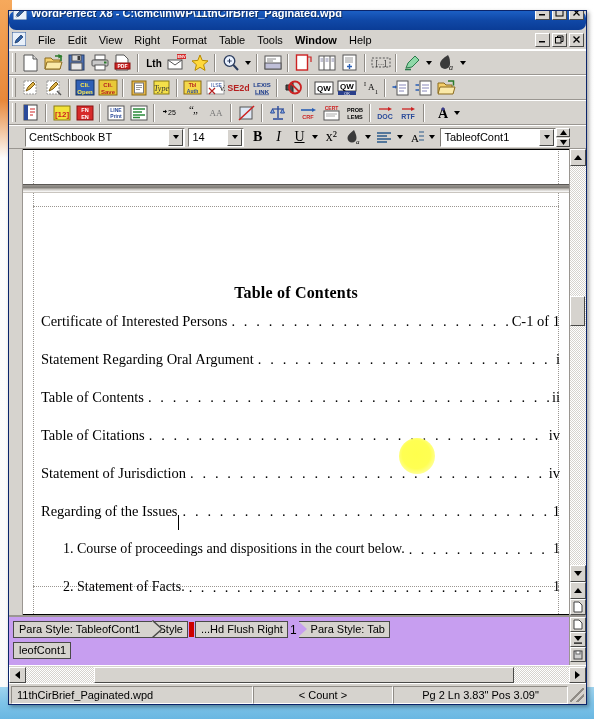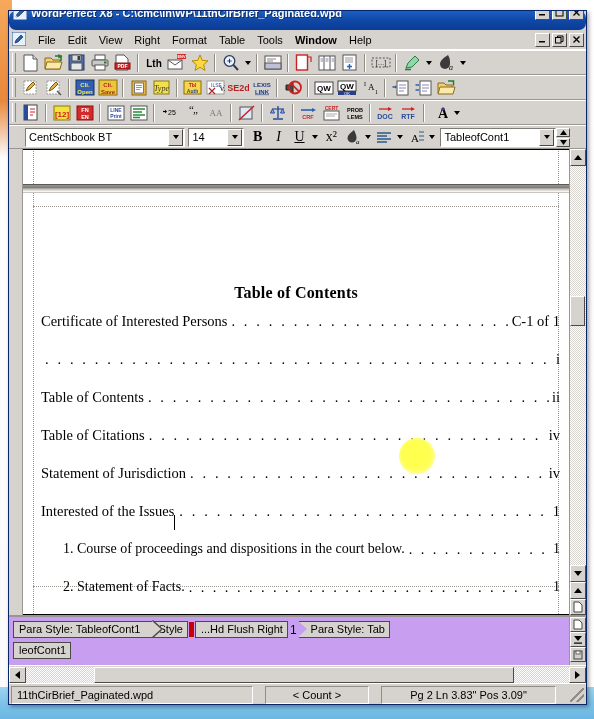--- a/index.html
+++ b/index.html
@@ -289,21 +289,21 @@
     background-image: repeating-conic-gradient(#ffffff 0% 25%, #d6d3ce 0% 50%);
     background-size:2px 2px;
   }
   .hthumb {
     position:absolute; top:0; height:16px; background:#d6d3ce;
     border:1px solid; border-color:#ffffff #4a4a48 #4a4a48 #ffffff;
   }
   
   #statusbar {
     height:22px; background:#d6d3ce; display:flex; align-items:center;
-    border-top:1px solid #ffffff; padding:1px 2px;gap:12px;
+    border-top:1px solid #ffffff; padding:1px 2px;
   }
   .sbcell {
     height:18px; display:flex; align-items:center;
     font-size:11px; color:#000;
     border:1px solid; border-color:#908c86 #ffffff #ffffff #908c86;
     padding:0 5px; white-space:nowrap;
   }
   .sbcell.grow { flex:1; }
   .sbgrip {
     width:14px; height:14px; margin-left:2px; flex:none;
@@ -819,40 +819,41 @@
 
       <div id="doctext">
         <div id="toc-title">Table of Contents</div>
         <div id="toc-entries">
             <div class="tocline">
               <span class="tx">Certificate of Interested Persons</span>
               <span class="leader">. . . . . . . . . . . . . . . . . . . . . . . . . . . . . . . . . . . . . . . . . . . . . . . . . . . . . . . . . . . . . . . . . . . . . . . . . . . . . . . . . . . . . . . . . </span>
               <span class="pg">C-1 of 1</span>
             </div>
             <div class="tocline">
+              <span class="tx">Statement Regarding Oral Argument</span>
               <span class="leader">. . . . . . . . . . . . . . . . . . . . . . . . . . . . . . . . . . . . . . . . . . . . . . . . . . . . . . . . . . . . . . . . . . . . . . . . . . . . . . . . . . . . . . . . . </span>
               <span class="pg">i</span>
             </div>
             <div class="tocline">
               <span class="tx">Table of Contents</span>
               <span class="leader">. . . . . . . . . . . . . . . . . . . . . . . . . . . . . . . . . . . . . . . . . . . . . . . . . . . . . . . . . . . . . . . . . . . . . . . . . . . . . . . . . . . . . . . . . </span>
               <span class="pg">ii</span>
             </div>
             <div class="tocline">
               <span class="tx">Table of Citations</span>
               <span class="leader">. . . . . . . . . . . . . . . . . . . . . . . . . . . . . . . . . . . . . . . . . . . . . . . . . . . . . . . . . . . . . . . . . . . . . . . . . . . . . . . . . . . . . . . . . </span>
               <span class="pg">iv</span>
             </div>
             <div class="tocline">
               <span class="tx">Statement of Jurisdiction</span>
               <span class="leader">. . . . . . . . . . . . . . . . . . . . . . . . . . . . . . . . . . . . . . . . . . . . . . . . . . . . . . . . . . . . . . . . . . . . . . . . . . . . . . . . . . . . . . . . . </span>
               <span class="pg">iv</span>
             </div>
             <div class="tocline">
-              <span class="tx">Interested of the Issues</span>
+              <span class="tx">Regarding of the Issues</span>
               <span id="caret"></span>
               <span class="leader">. . . . . . . . . . . . . . . . . . . . . . . . . . . . . . . . . . . . . . . . . . . . . . . . . . . . . . . . . . . . . . . . . . . . . . . . . . . . . . . . . . . . . . . . . </span>
               <span class="pg">1</span>
             </div>
             <div class="tocline sub">
               <span class="tx">1.  Course of proceedings and dispositions in the court below.</span>
               <span class="leader">. . . . . . . . . . . . . . . . . . . . . . . . . . . . . . . . . . . . . . . . . . . . . . . . . . . . . . . . . . . . . . . . . . . . . . . . . . . . . . . . . . . . . . . . . </span>
               <span class="pg">1</span>
             </div>
             <div class="tocline sub">

